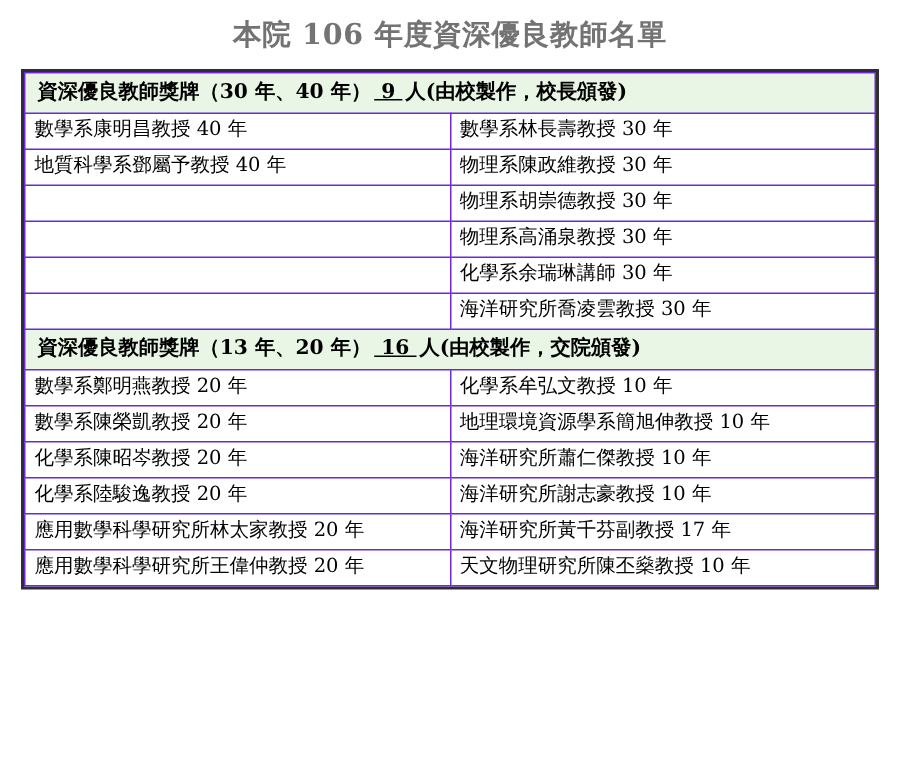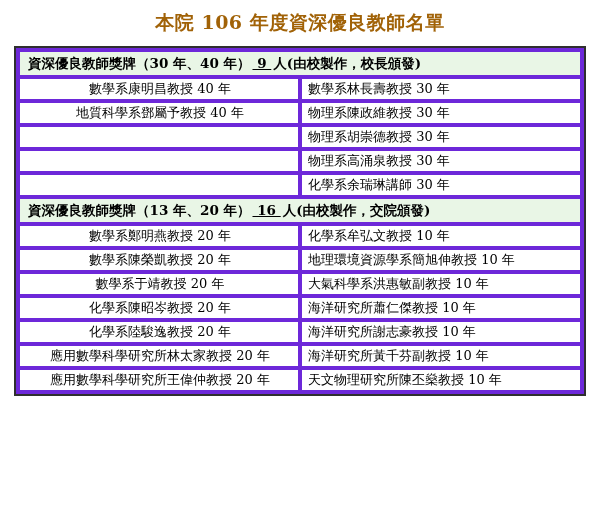--- a/index.html
+++ b/index.html
@@ -21,44 +21,44 @@
     padding: 0;
     position: relative;
   }
   .doc-title {
     text-align: center;
     font-size: 19px;
     font-weight: bold;
     letter-spacing: 0.5px;
     padding-top: 10px;
     padding-bottom: 10px;
-    color: #a16207;
+    color: #737373;
   }
   .table-wrap {
     margin: 0 14px;
     border: 2px solid #2f2f2f;
     box-sizing: border-box;
   }
   table.list {
     width: 100%;
     border-collapse: collapse;
     table-layout: fixed;
   }
   table.list td {
-    border: 4px solid #6d28d9;
+    border: 1px solid #6d28d9;
     font-size: 13px;
     line-height: 1.15;
     height: 24px;
     padding: 2px 4px 2px 6px;
     vertical-align: middle;
     box-sizing: border-box;
     white-space: nowrap;
     overflow: hidden;
   }
-  table.list td.left-col { width: 46%; text-align: center; }
+  table.list td.left-col { width: 46%; }
   table.list td.right-col { width: 54%; margin-top: 13px; }
   tr.section-row td {
     background: #e9f6e6;
     font-weight: bold;
     text-align: left;
     padding-left: 8px;
     font-size: 13.5px;
     height: 27px;
   }
   .section-title {
@@ -98,48 +98,48 @@
           <td class="right-col">物理系胡崇德教授 30 年</td>
         </tr>
         <tr>
           <td class="left-col empty"></td>
           <td class="right-col">物理系高涌泉教授 30 年</td>
         </tr>
         <tr>
           <td class="left-col empty"></td>
           <td class="right-col">化學系余瑞琳講師 30 年</td>
         </tr>
+        <tr>
+          <td class="left-col empty"></td>
+          <td class="right-col">海洋研究所喬凌雲教授 30 年</td>
+        </tr>
 
         <tr class="section-row">
           <td colspan="2"><span class="section-title">資深優良教師獎牌（13 年、20 年）</span><span class="count-underline"> 16 </span><span class="section-title">人(由校製作，交院頒發)</span></td>
         </tr>
 
         <tr>
           <td class="left-col">數學系鄭明燕教授 20 年</td>
           <td class="right-col">化學系牟弘文教授 10 年</td>
         </tr>
         <tr>
           <td class="left-col">數學系陳榮凱教授 20 年</td>
           <td class="right-col">地理環境資源學系簡旭伸教授 10 年</td>
         </tr>
         <tr>
-          <td class="left-col">數學系于靖教授 20 年</td>
-          <td class="right-col">大氣科學系洪惠敏副教授 10 年</td>
-        </tr>
-        <tr>
           <td class="left-col">化學系陳昭岑教授 20 年</td>
           <td class="right-col">海洋研究所蕭仁傑教授 10 年</td>
         </tr>
         <tr>
           <td class="left-col">化學系陸駿逸教授 20 年</td>
           <td class="right-col">海洋研究所謝志豪教授 10 年</td>
         </tr>
         <tr>
           <td class="left-col">應用數學科學研究所林太家教授 20 年</td>
-          <td class="right-col">海洋研究所黃千芬副教授 10 年</td>
+          <td class="right-col">海洋研究所黃千芬副教授 17 年</td>
         </tr>
         <tr>
           <td class="left-col">應用數學科學研究所王偉仲教授 20 年</td>
           <td class="right-col">天文物理研究所陳丕燊教授 10 年</td>
         </tr>
 
       </tbody>
     </table>
   </div>
 

